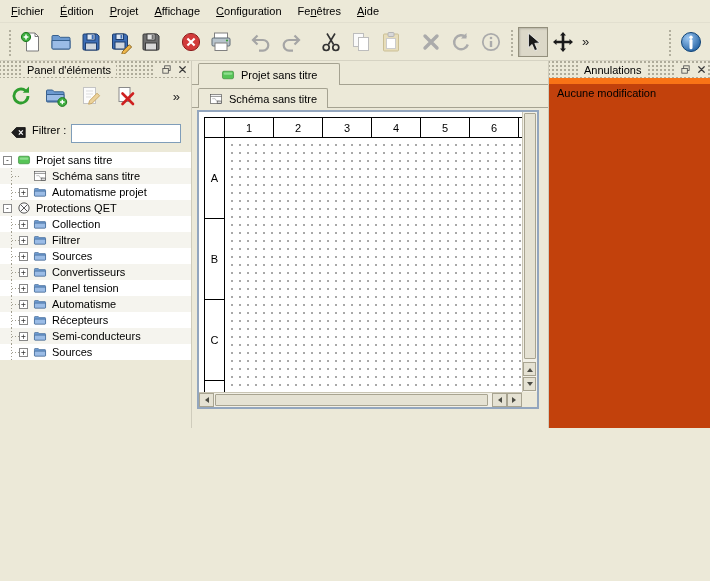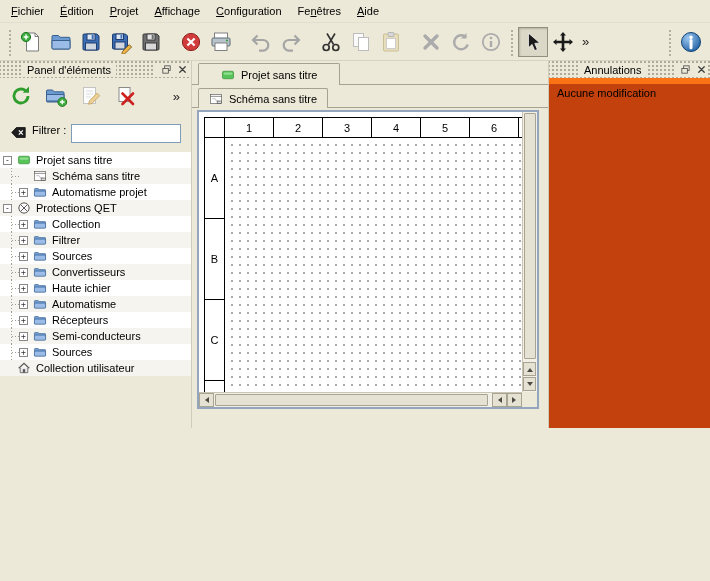--- a/index.html
+++ b/index.html
@@ -450,21 +450,21 @@
           </div>
           <div class="tree-row">
             <span class="connector"></span>
             <span class="expander">+</span>
             <span class="icon tree-icon">
               <svg viewBox="0 0 24 24">
                 <path d="M2.5 7c0-.6.4-1 1-1H9l1.8 1.8h9.7c.6 0 1 .4 1 1V18c0 .6-.4 1-1 1h-17c-.6 0-1-.4-1-1z" fill="#6d9ad0" stroke="#38618f"></path>
                 <path d="M2.5 10.5h19V18c0 .6-.4 1-1 1h-17c-.6 0-1-.4-1-1z" fill="#9bbce6" stroke="#38618f"></path>
               </svg>
             </span>
-            <span>Haute ichier</span>
+            <span>Panel tension</span>
           </div>
           <div class="tree-row alt">
             <span class="connector"></span>
             <span class="expander">+</span>
             <span class="icon tree-icon">
               <svg viewBox="0 0 24 24">
                 <path d="M2.5 7c0-.6.4-1 1-1H9l1.8 1.8h9.7c.6 0 1 .4 1 1V18c0 .6-.4 1-1 1h-17c-.6 0-1-.4-1-1z" fill="#6d9ad0" stroke="#38618f"></path>
                 <path d="M2.5 10.5h19V18c0 .6-.4 1-1 1h-17c-.6 0-1-.4-1-1z" fill="#9bbce6" stroke="#38618f"></path>
               </svg>
             </span>
@@ -495,31 +495,20 @@
           <div class="tree-row">
             <span class="connector"></span>
             <span class="expander">+</span>
             <span class="icon tree-icon">
               <svg viewBox="0 0 24 24">
                 <path d="M2.5 7c0-.6.4-1 1-1H9l1.8 1.8h9.7c.6 0 1 .4 1 1V18c0 .6-.4 1-1 1h-17c-.6 0-1-.4-1-1z" fill="#6d9ad0" stroke="#38618f"></path>
                 <path d="M2.5 10.5h19V18c0 .6-.4 1-1 1h-17c-.6 0-1-.4-1-1z" fill="#9bbce6" stroke="#38618f"></path>
               </svg>
             </span>
             <span>Sources</span>
-          </div>
-          <div class="tree-row alt">
-            <span class="exp-blank"></span>
-            <span class="icon tree-icon">
-              <svg viewBox="0 0 24 24">
-                <path d="M3 12.5L12 4l9 8.5" fill="none" stroke="#5a5a5a" stroke-width="2.2"></path>
-                <path d="M5.5 11.5V20h13v-8.5" fill="#e9e9e9" stroke="#5a5a5a" stroke-width="1.4"></path>
-                <rect x="10" y="14" width="4" height="6" fill="#5a5a5a"></rect>
-              </svg>
-            </span>
-            <span>Collection utilisateur</span>
           </div>
         </div>
       <div class="dock-fill"></div>
     </aside>
 
     <main class="mdi">
       <div class="tabbar mdi-tabbar">
         <div class="tab mdi-tab">
           <span class="icon ic14">
               <svg viewBox="0 0 24 24">

